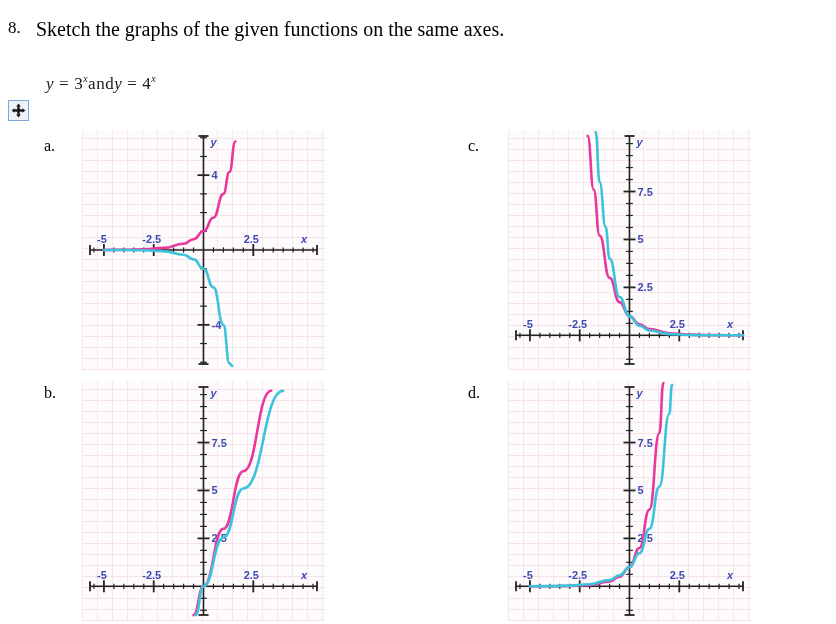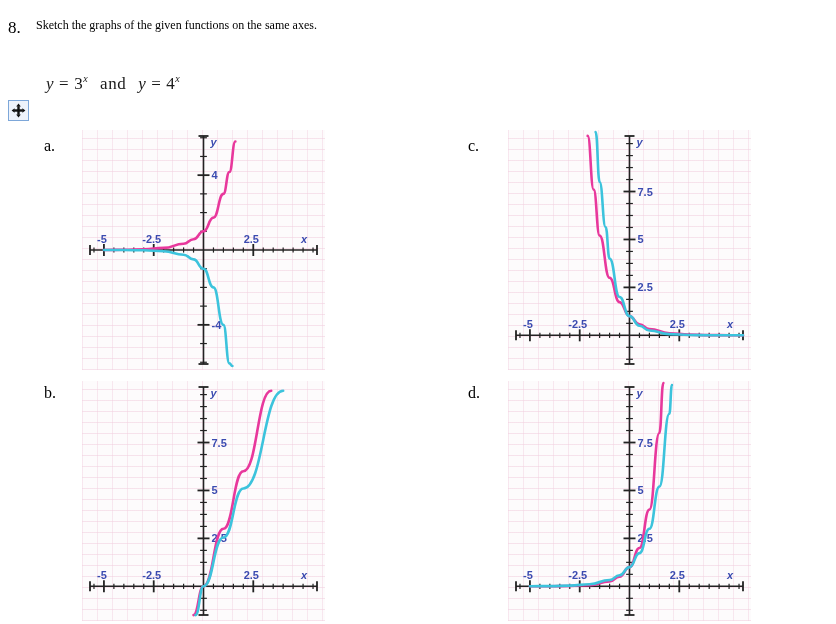--- a/index.html
+++ b/index.html
@@ -26,21 +26,21 @@
     position: absolute;
     left: 0;
     top: 0;
     font-size: 17px;
     color: #000;
   }
   #question-text {
     position: absolute;
     left: 28px;
     top: 0;
-    font-size: 12px;
+    font-size: 20px;
     color: #000;
     white-space: nowrap;
   }
 
   
   #formula-line {
     position: absolute;
     left: 46px;
     top: 73px;
     font-size: 17px;
@@ -52,21 +52,21 @@
     font-style: italic;
     font-family: "Liberation Serif", serif;
   }
   #formula-line .eq { margin: 0 5px; }
   #formula-line sup {
     font-size: 10px;
     font-style: italic;
     vertical-align: super;
   }
   #formula-line .conj {
-    margin: 0 12px;
+    margin: 0 0;
     font-style: normal;
   }
 
   
   #move-handle {
     position: absolute;
     left: 8px;
     top: 100px;
     width: 21px;
     height: 21px;

